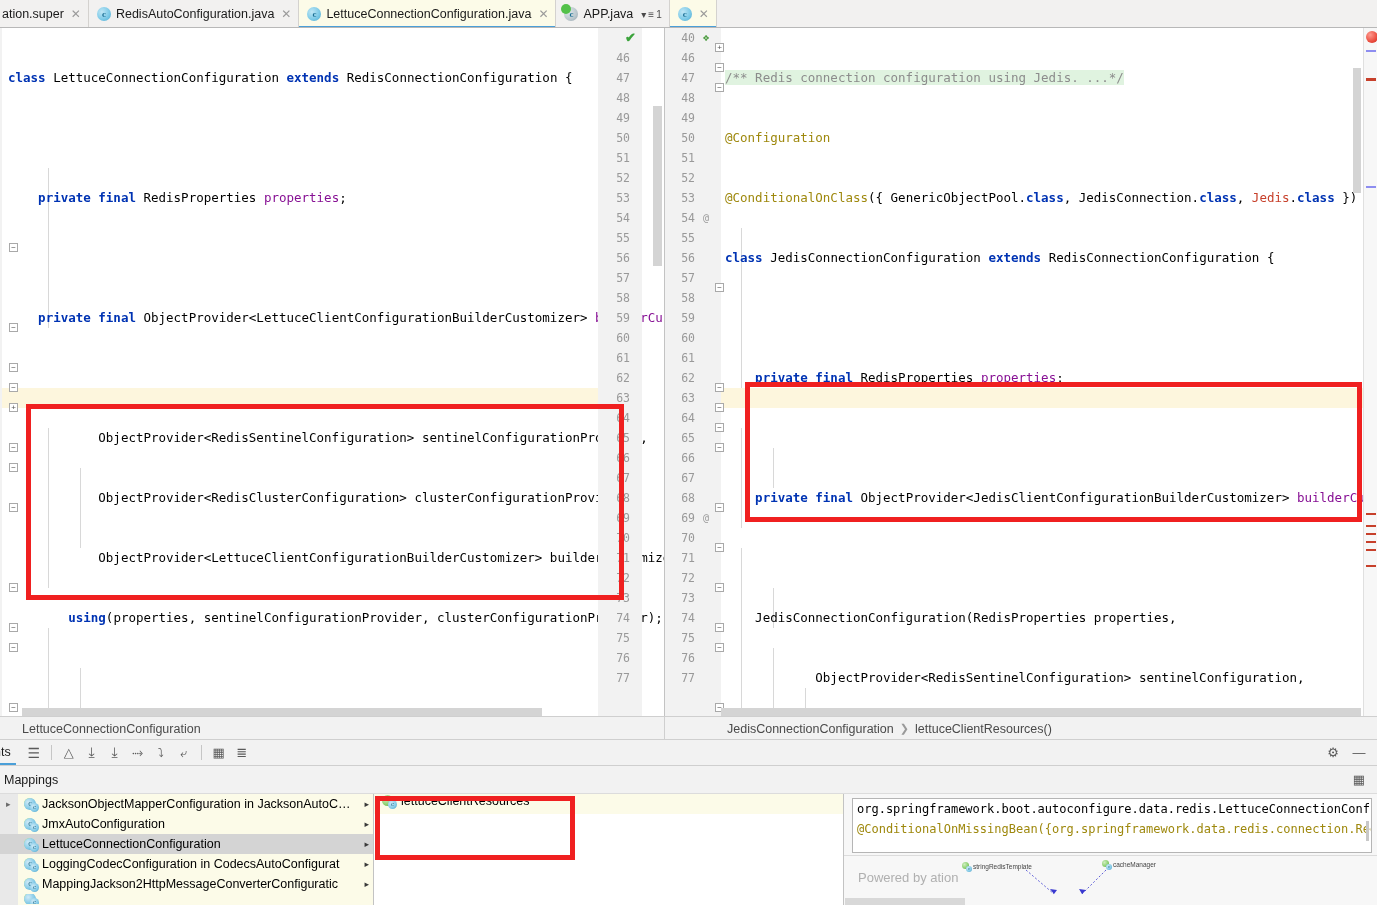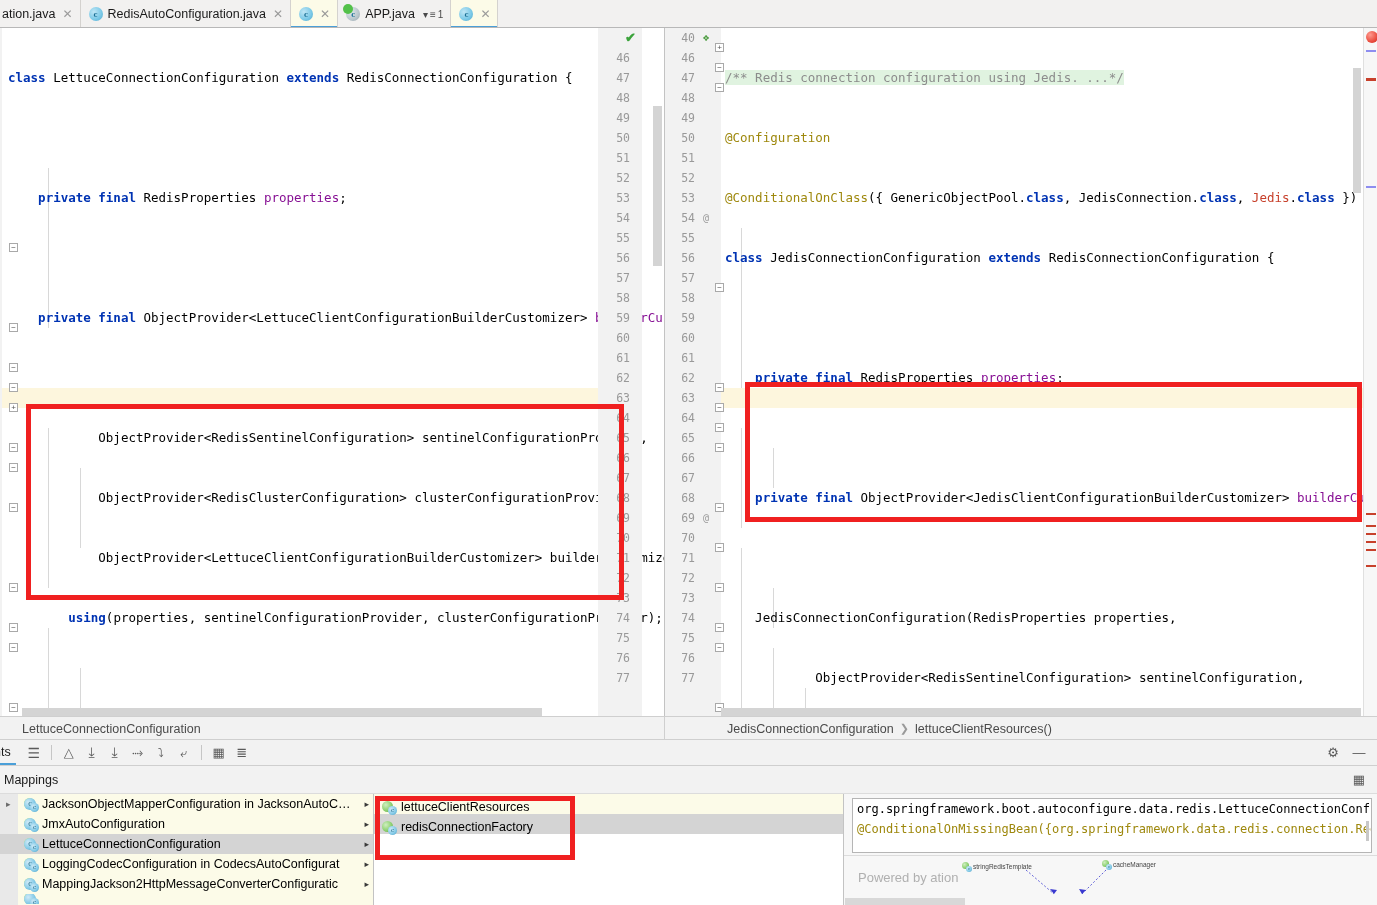--- a/index.html
+++ b/index.html
@@ -208,21 +208,21 @@
   .treerow .arrow {
     position: absolute; right: 4px; color: #3a3a3a; font-size: 9px;
   }
   .treerow .expander {
     position: absolute; left: 6px; color: #6a6a6a; font-size: 9px;
   }
   .col1 .treerow { padding-right: 16px; }
   .col1-gutter { position: absolute; left:0; top:0; bottom:0; width: 18px; background: #e9e9e9; }
 
   .beanrow {
-    display: flex; align-items: flex-end; height: 20px; gap: 5px;
+    display: flex; align-items: flex-start; height: 20px; gap: 5px;
     padding-left: 8px; font-size: 12.5px; color: #000; white-space: nowrap;
   }
   .beanrow.hl  { background: #fcfbe8; }
   .beanrow.sel { background: #d4d4d4; }
   .bicon {
     width: 14px; height: 14px; position: relative; flex: 0 0 auto;
   }
   .bicon::before {
     content:""; position:absolute; left:0; top:1px; width:11px; height:11px; border-radius:50%;
     background: radial-gradient(circle at 35% 35%, #cfeec0 0%, #8ed171 55%, #4f9b3a 100%);
@@ -261,30 +261,31 @@
   }
   .col3-shadow { position:absolute; left:0; top:61px; width: 533px; height: 1px; background:#dcdcdc; }
 </style>
 </head>
 <body>
 
 <div id="app">
 
   <div class="tabbar">
     <div class="tab" style="padding-left:2px;">
-      <span class="tab-label">ation.java</span>
+      <span class="tab-label">ation.super</span>
       <span class="tab-close">✕</span>
     </div>
     <div class="tab">
       <span class="jicon">c</span>
       <span class="tab-label">RedisAutoConfiguration.java</span>
       <span class="tab-close">✕</span>
     </div>
     <div class="tab active sel-bar">
       <span class="jicon">c</span>
+      <span class="tab-label">LettuceConnectionConfiguration.java</span>
       <span class="tab-close">✕</span>
     </div>
     <div class="tab">
       <span class="jicon run">c</span>
       <span class="tab-label">APP.java</span>
       <span class="tab-extra">
         <span>▾</span>
         <span>≡</span>
         <span>1</span>
       </span>
@@ -747,24 +748,20 @@
         <span class="bicon" style="background:none;">
             <span style="position:absolute;left:0;top:1px;width:12px;height:12px;border-radius:50%;background:radial-gradient(circle at 35% 35%,#cfeaf7 0%,#7fc8e6 60%,#3f93bb 100%);"></span>
           </span>
       </div>
     </div>
 
     <div class="col2">
       <div class="beanrow hl" style="width:195px;">
         <span class="bicon"></span>
         <span>lettuceClientResources</span>
-      </div>
-      <div class="beanrow sel" style="width:470px;">
-        <span class="bicon"></span>
-        <span>redisConnectionFactory</span>
       </div>
 
       <div style="position:absolute;left:195px;top:0;width:275px;height:20px;background:#fcfbe8;"></div>
 
       <div class="redbox" style="left:1px;top:2px;width:200px;height:64px;"></div>
     </div>
 
     <div class="col3">
       <div class="docbox">
         <div class="dl">org.springframework.boot.autoconfigure.data.redis.LettuceConnectionConfigur</div>

